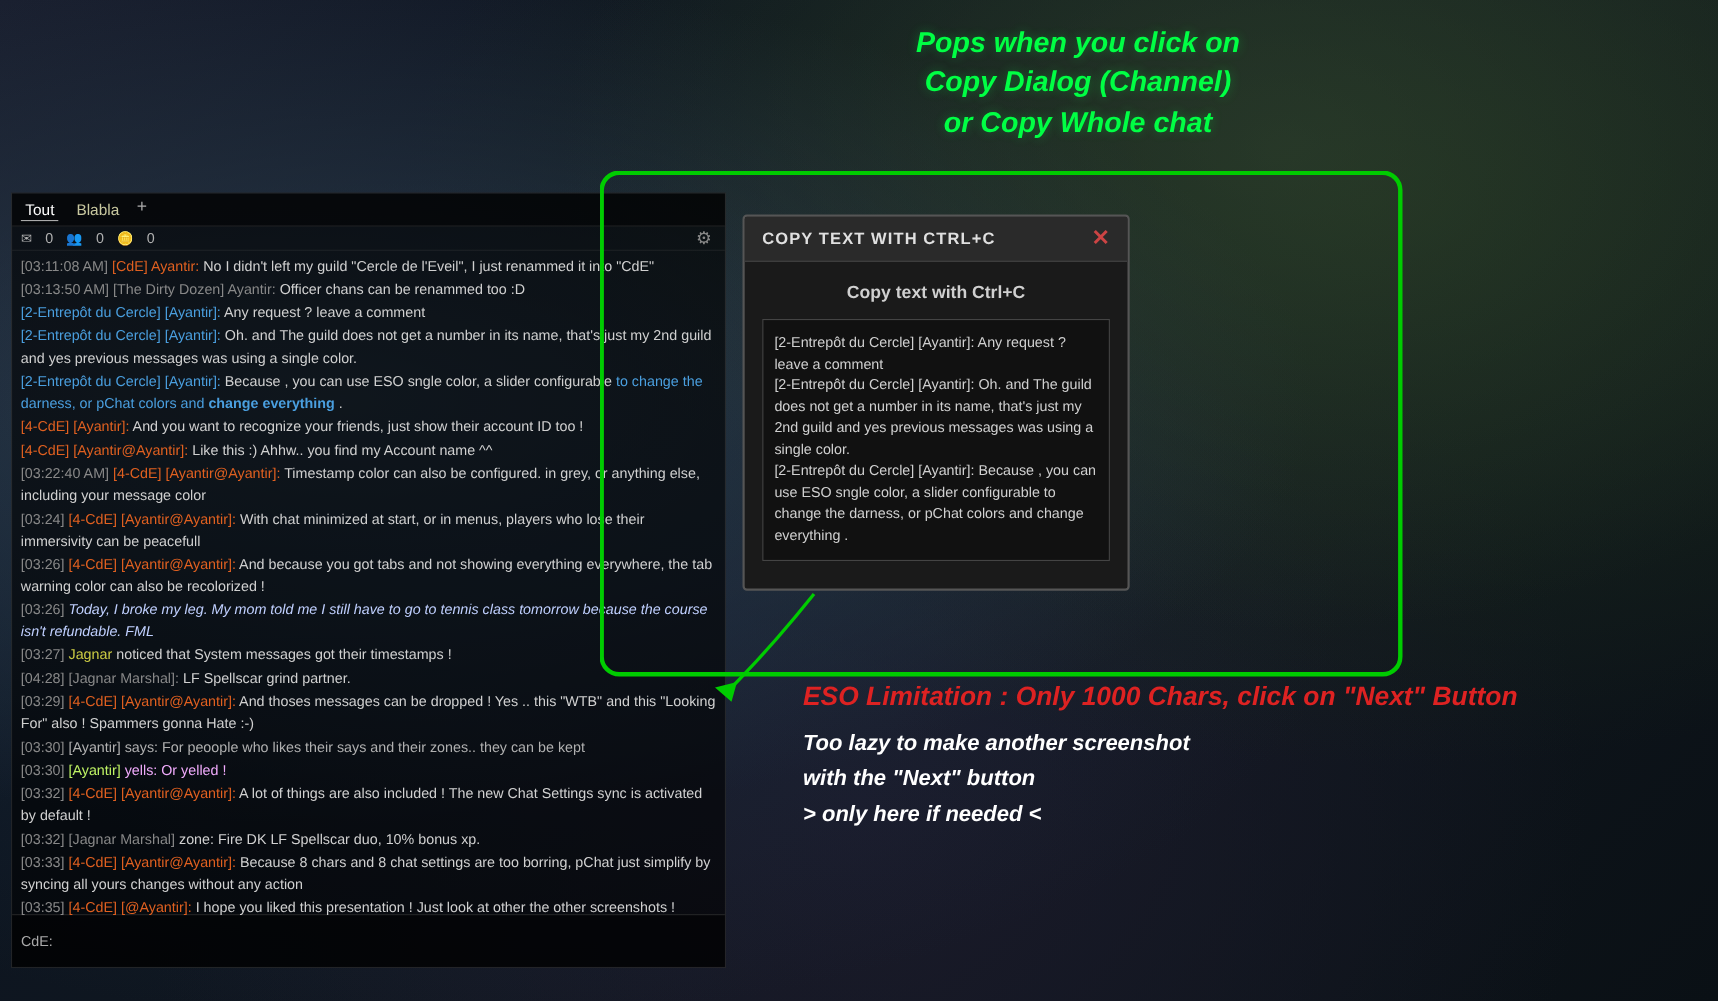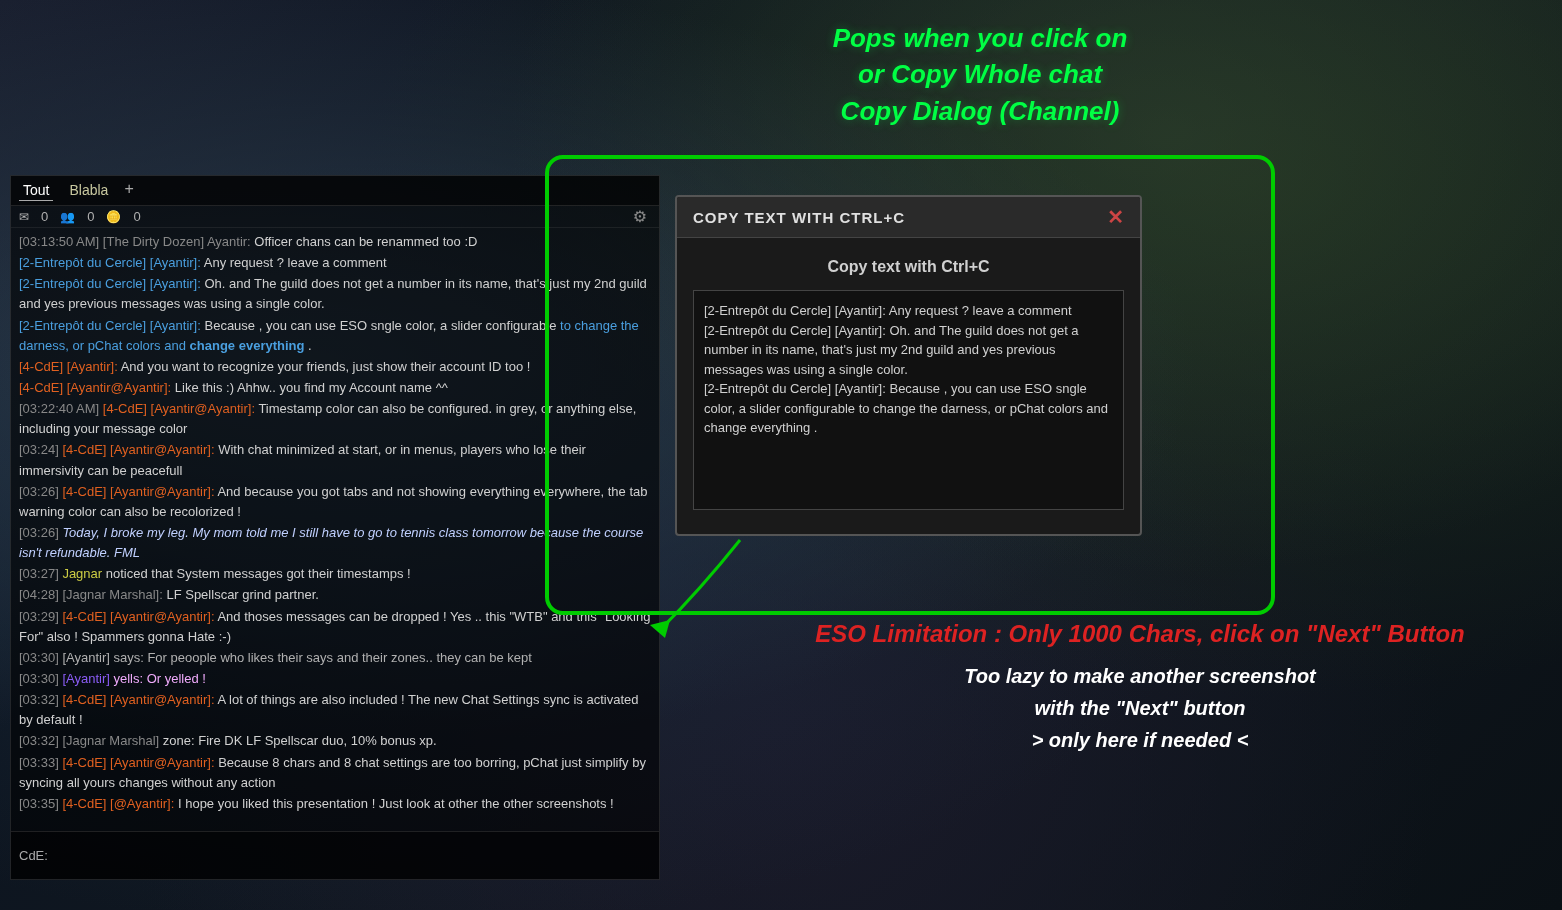--- a/index.html
+++ b/index.html
@@ -126,21 +126,21 @@
       border-radius: 18px;
       background: transparent;
       pointer-events: none;
     }
 
     
     .modal-overlay {
       position: absolute;
       top: 195px;
       left: 675px;
-      width: 467px;
+      width: 352px;
       border-radius: 20px;
     }
 
     .modal-dialog {
       background: #1a1a1a;
       border: 2px solid #555;
       border-radius: 4px;
       overflow: hidden;
     }
 
@@ -192,21 +192,20 @@
       line-height: 1.5;
       font-family: Arial, sans-serif;
     }
 
     
     .bottom-annotation {
       position: absolute;
       top: 620px;
       left: 730px;
       width: 820px;
-      text-align: center;
     }
 
     .bottom-annotation .eso-limitation {
       font-family: 'Arial Black', Arial, sans-serif;
       font-style: italic;
       font-weight: bold;
       color: #dd2222;
       font-size: 24px;
       margin-bottom: 12px;
     }
@@ -228,22 +227,22 @@
       pointer-events: none;
     }
   </style>
 </head>
 <body>
 
 <div class="bg"></div>
 
 <div class="top-annotation">
   <div>Pops when you click on</div>
+  <div>Copy Dialog (Channel)</div>
   <div>or Copy Whole chat</div>
-  <div>Copy Dialog (Channel)</div>
 </div>
 
 <div class="chat-window">
 
   <div class="chat-tabs">
     <span class="chat-tab active">Tout</span>
     <span class="chat-tab">Blabla</span>
     <span class="chat-tab-add">+</span>
   </div>
 
@@ -252,20 +251,26 @@
     <span>0</span>
     <span style="font-size:12px;">👥</span>
     <span>0</span>
     <span style="font-size:12px;">🪙</span>
     <span>0</span>
     <span style="position:absolute; right:12px; color:#888; font-size:16px; cursor:pointer;">⚙</span>
   </div>
 
   <div class="chat-messages">
     <div class="msg">
+      <span class="msg-time">[03:11:08 AM] </span>
+      <span class="msg-guild-cde">[CdE] </span>
+      <span class="msg-name-ayantir">Ayantir:</span>
+      <span> No I didn't left my guild "Cercle de l'Eveil", I just renammed it into "CdE"</span>
+    </div>
+    <div class="msg">
       <span class="msg-time">[03:13:50 AM] </span>
       <span class="msg-guild-dirty">[The Dirty Dozen] </span>
       <span class="msg-zone">Ayantir:</span>
       <span> Officer chans can be renammed too :D</span>
     </div>
     <div class="msg">
       <span class="msg-guild-entrepot">[2-Entrepôt du Cercle] [Ayantir]:</span>
       <span> Any request ? leave a comment</span>
     </div>
     <div class="msg">
@@ -320,21 +325,21 @@
       <span class="msg-time">[03:29] </span>
       <span class="msg-guild-cde">[4-CdE] [Ayantir@Ayantir]:</span>
       <span> And thoses messages can be dropped ! Yes .. this "WTB" and this "Looking For" also ! Spammers gonna Hate :-)</span>
     </div>
     <div class="msg">
       <span class="msg-time">[03:30] </span>
       <span style="color:#b0b0b0;">[Ayantir] says: For peoople who likes their says and their zones.. they can be kept</span>
     </div>
     <div class="msg">
       <span class="msg-time">[03:30] </span>
-      <span style="color:#8b5cf6;">[Ayantir]</span>
+      <span style="color:#bef264;">[Ayantir]</span>
       <span style="color:#f0abfc;margin-top:28px;"> yells: Or yelled !</span>
     </div>
     <div class="msg">
       <span class="msg-time">[03:32] </span>
       <span class="msg-guild-cde">[4-CdE] [Ayantir@Ayantir]:</span>
       <span> A lot of things are also included ! The new Chat Settings sync is activated by default !</span>
     </div>
     <div class="msg">
       <span class="msg-time">[03:32] </span>
       <span class="msg-zone">[Jagnar Marshal]</span>

